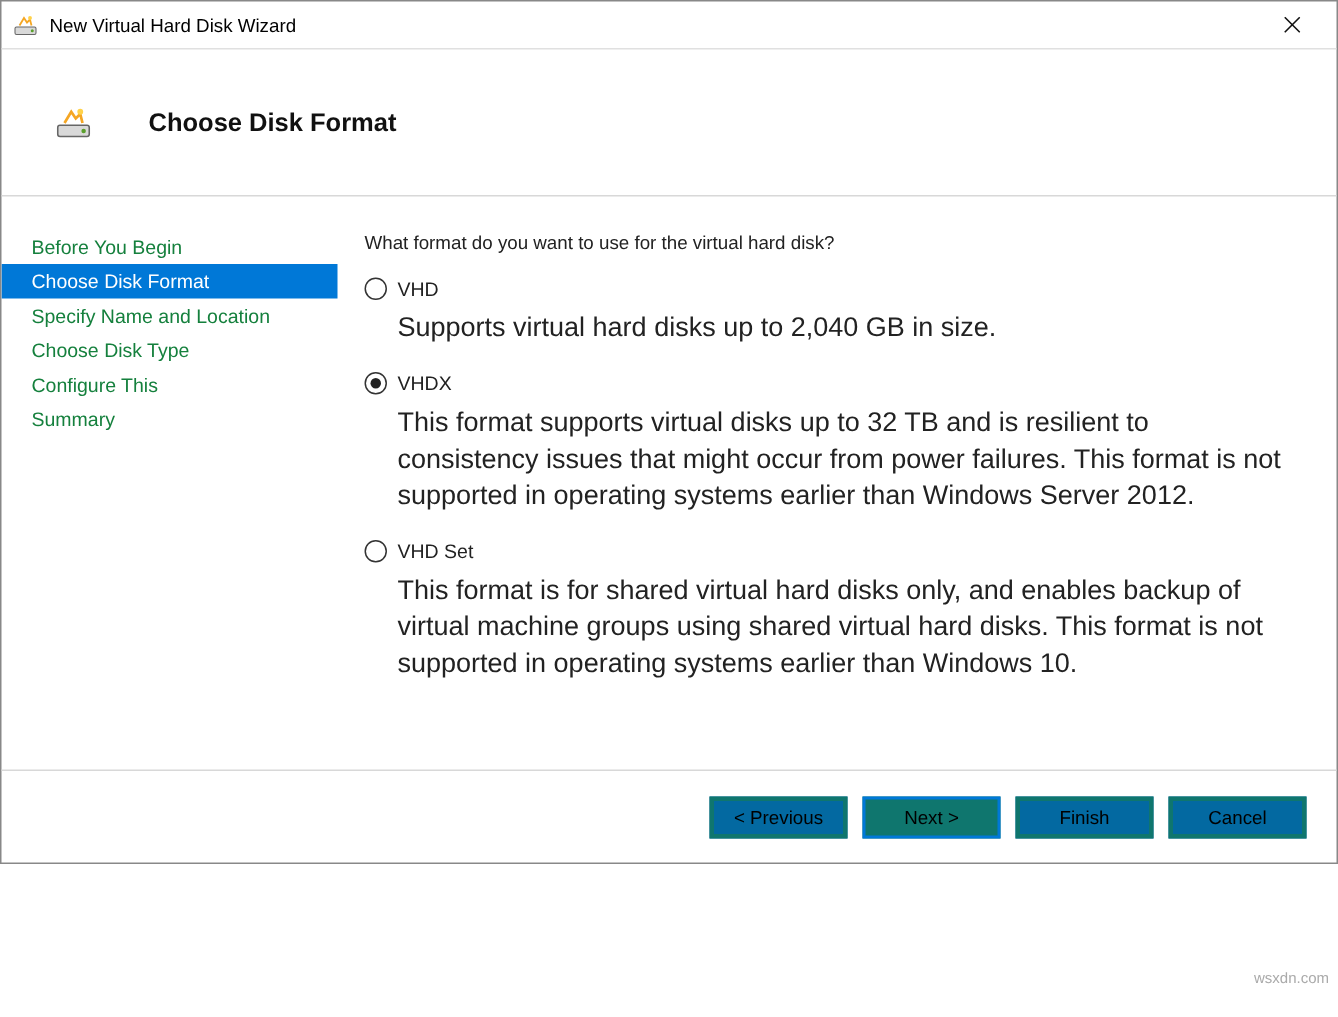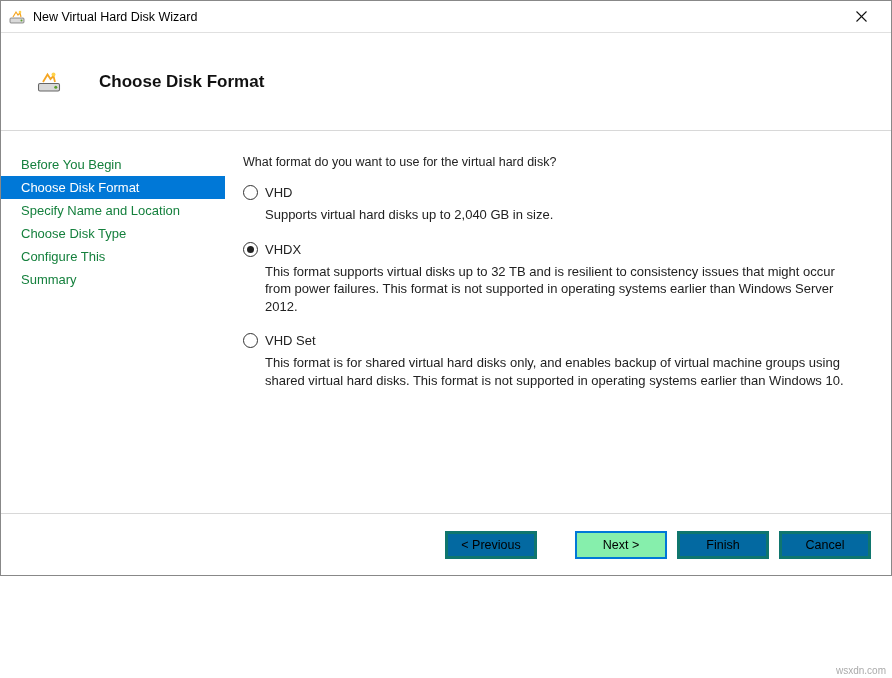--- a/index.html
+++ b/index.html
@@ -119,21 +119,21 @@
       height: 7px;
       background: #222;
       border-radius: 50%;
     }
     .option-label {
       font-size: 13px;
     }
     .option-desc {
       margin-left: 22px;
       margin-top: 6px;
-      font-size: 13px;
+      font-size: 18px;
       line-height: 1.35;
     }
     .footer {
       border-top: 1px solid #d8d8d8;
       height: 62px;
       display: flex;
       align-items: center;
       justify-content: flex-end;
       padding-right: 20px;
       gap: 10px;
@@ -144,27 +144,26 @@
       font-size: 12.5px;
       background: #0369a1;
       border: 3px solid #0f766e;
       display: flex;
       align-items: center;
       justify-content: center;
       cursor: default;
     }
     .btn.primary {
       border: 2px solid #0078d7;
-      background: #86efac;
-      margin-left: 28px;
+      background: #0f766e;
     }
     .watermark {
       position: absolute;
       right: 6px;
-      bottom: 2px;
+      bottom: 20px;
       font-size: 10px;
       color: #aaa;
       font-family: Arial, sans-serif;
     }
     .disk-icon-svg {
       display: block;
     }
   </style>
 </head>
 <body>

